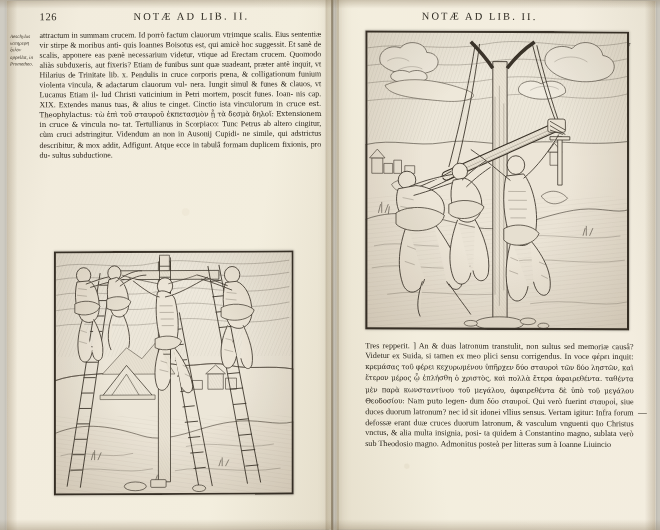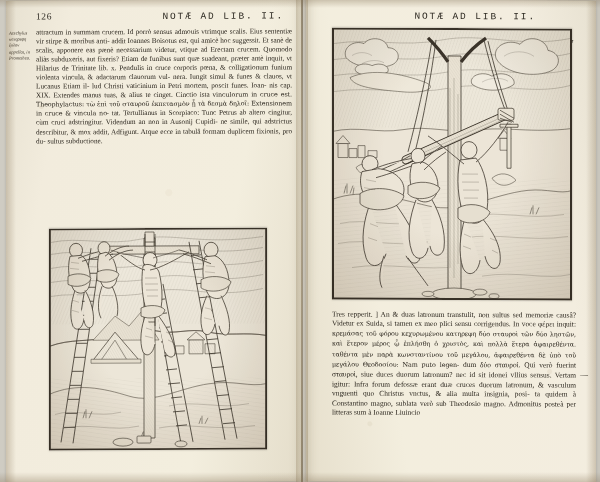--- a/index.html
+++ b/index.html
@@ -58,22 +58,22 @@
       rgba(120,100,65,.28) 100%);
   }
   #spine-line{
     position:absolute;left:301px;top:0;width:2px;height:482px;
     background:linear-gradient(180deg,rgba(96,80,52,.55),rgba(120,100,66,.40) 45%,rgba(96,80,52,.55));
   }
   
   .hdr{
     position:absolute;left:0;right:0;
     font-size:9.5px;letter-spacing:1.9px;
-    color:#2e2a22;text-align:right;
-    font-family:Liberation Mono, monospace;
+    color:#2e2a22;text-align:center;
+    font-family:Liberation Serif, serif;
     white-space:nowrap;
   }
   .folio{
     position:absolute;font-size:9.5px;color:#2e2a22;letter-spacing:.6px;
   }
   .body{
     position:absolute;color:#2b261e;
     font-size:7.2px;line-height:9.05px;
     text-align:justify;
     font-family:"Liberation Serif", serif;
@@ -124,23 +124,23 @@
 
   <div class="page" id="page-left">
     <div class="grain"></div>
 
     <div class="folio" style="left:30px;top:11px;">126</div>
     <div class="hdr" style="top:11px;left:58px;right:18px;">NOTÆ AD LIB. II.</div>
 
     <div class="marg" style="left:3px;top:30px;">Aeschylus κατηρεφη ξυλον appellat, in Prometheo.</div>
 
     <div class="body" style="left:30px;top:28px;width:256px;">
-      <span>attractum in summam crucem.  Id porrò sensus admouis</span> 
+      <span>attractum in summam crucem.  Id porrò factum clauorum</span> 
       <span>vtrimque scalis. Eius sententiæ vir stirpe &amp; moribus anti-</span> 
-      <span>addit Ioannes Boisotus est, qui amicè hoc suggessit. Et sanè</span> 
+      <span>quis Ioannes Boisotus est, qui amicè hoc suggessit. Et sanè</span> 
       <span>de scalis, apponere eas pænè necessarium videtur, vtique ad</span> 
       <span>Erectam crucem.   Quomodo aliàs subduxeris, aut fixeris?</span> 
       <span>Etiam de funibus sunt quæ suadeant, præter antè inquit, vt</span> 
       <span>Hilarius de Trinitate lib. x. Pendulis in cruce corporis pœna, &amp;</span> 
       <span class="it">colligationum funium violenta vincula, &amp; adactarum clauorum vul-</span> 
       <span>nera. Iungit simul &amp; funes &amp; clauos, vt Lucanus   Etiam il-</span> 
       <span>lud Christi vaticinium in Petri mortem, poscit funes. Ioan-</span> 
       <span>nis cap. XIX. Extendes manus tuas, &amp; alius te cinget. Cinctio ista</span> 
       <span class="gk">vinculorum in cruce est. Theophylactus: τὼ ἐπὶ τοῦ σταυροῦ</span> 
       <span class="gk">ἐκπετασμὸν ᾗ τὰ δεσμὰ δηλοῖ: Extensionem in cruce &amp; vincula no-</span> 
@@ -490,21 +490,21 @@
 
         <rect x="1" y="1" width="238" height="270" fill="none" stroke="#3b342a" stroke-width="2"></rect>
       </svg>
       <div class="patina"></div>
     </div>
 
     <div class="bodyR" style="left:26px;top:310px;width:244px;">
       <span>Tres repperit. ]  An &amp; duas latronum transtulit, non</span> 
       <span>sultus sed memoriæ causâ? Videtur ex Suida, si tamen</span> 
       <span>ex meo plici sensu corrigendus.   In voce φέρει inquit:</span> 
-      <span class="gk">κρεμάσας τοῦ φόρου κεχυρωμένου κατηρεφη δύο σταυροὶ τῶν δύο</span> 
+      <span class="gk">κρεμάσας τοῦ φέρει κεχυρωμένου ὑπῆρχεν δύο σταυροὶ τῶν δύο</span> 
       <span class="gk">ληστῶν, καὶ ἕτερον μέρος ᾧ ἐπλήσθη ὁ χριστὸς, καὶ πολλὰ ἕτερα</span> 
       <span class="gk">ἀφαιρεθέντα. ταθέντα μὲν παρὰ κωνσταντίνου τοῦ μεγάλου,</span> 
       <span class="gk">ἀφαιρεθέντα δὲ ὑπὸ τοῦ μεγάλου Θεοδοσίου: Nam puto legen-</span> 
       <span>dum δύο σταυροί.  Qui verò fuerint σταυροὶ, siue duces</span> 
       <span>duorum latronum? nec id sit idonei vllius sensus.  Vertam</span> 
       <span>igitur: Infra forum defossæ erant duæ cruces duorum latronum, &amp;</span> 
       <span>vasculum vnguenti quo Christus vnctus, &amp; alia multa insignia, posi-</span> 
       <span>ta quidem à Constantino magno, sublata verò sub Theodosio magno.</span> 
       <span>Admonitus posteà per litteras sum à Ioanne Liuincio</span> 
     </div>

